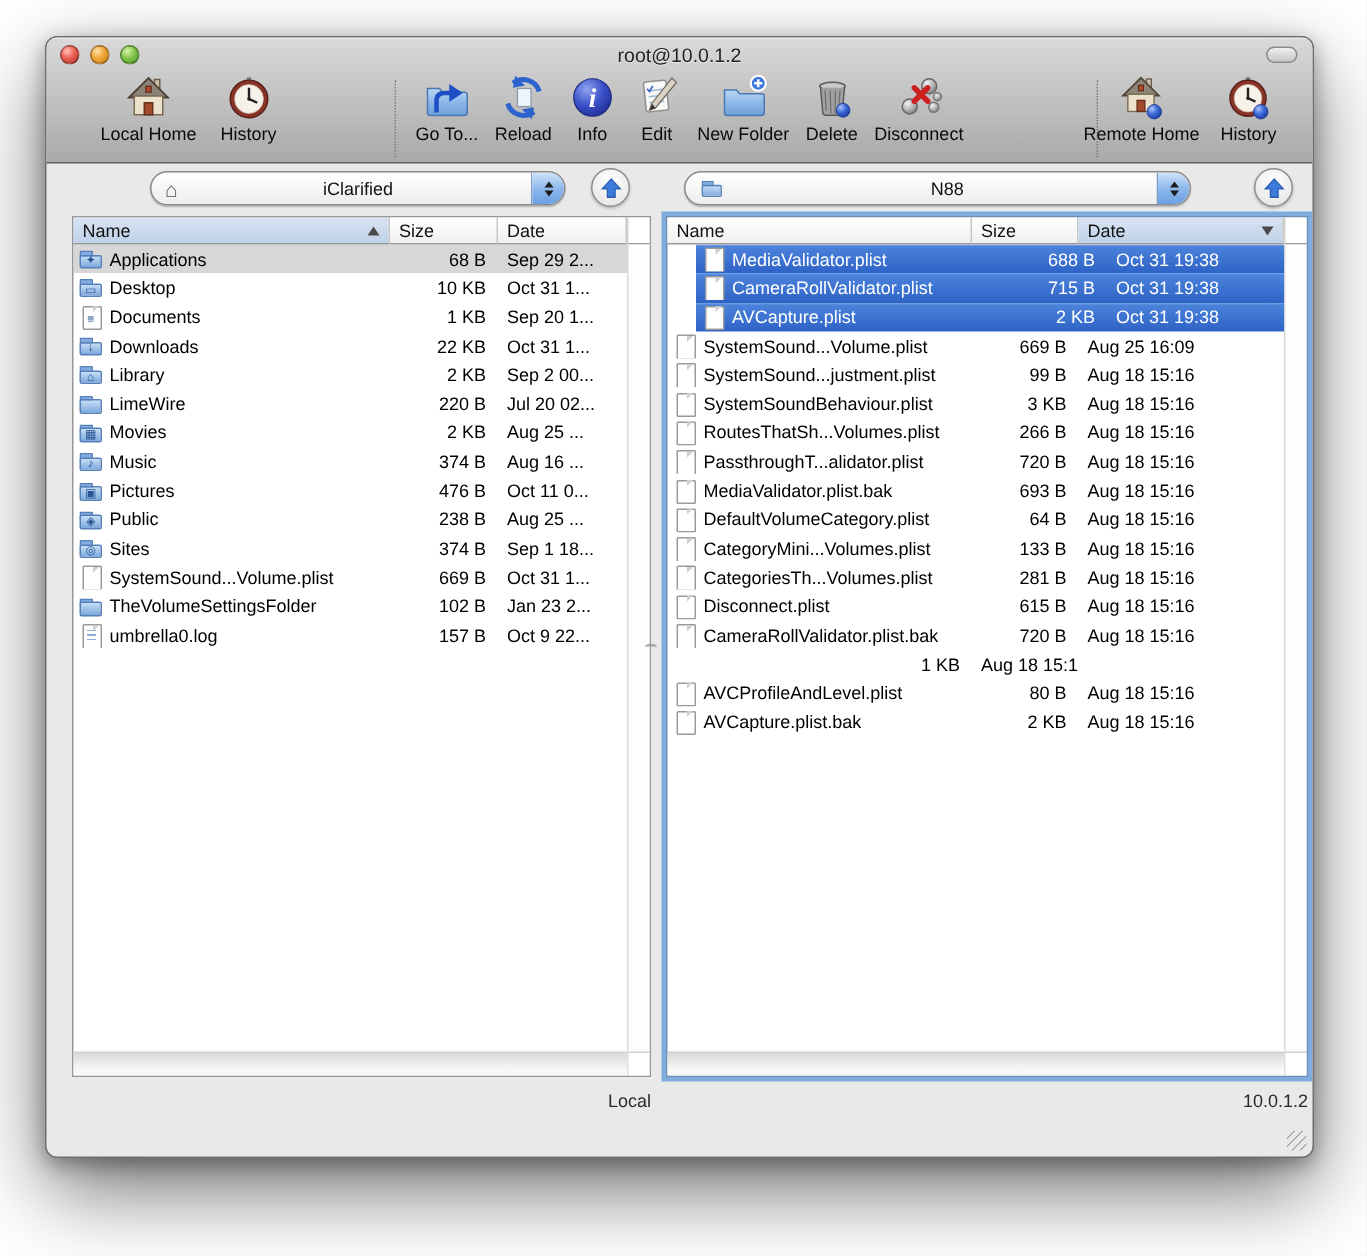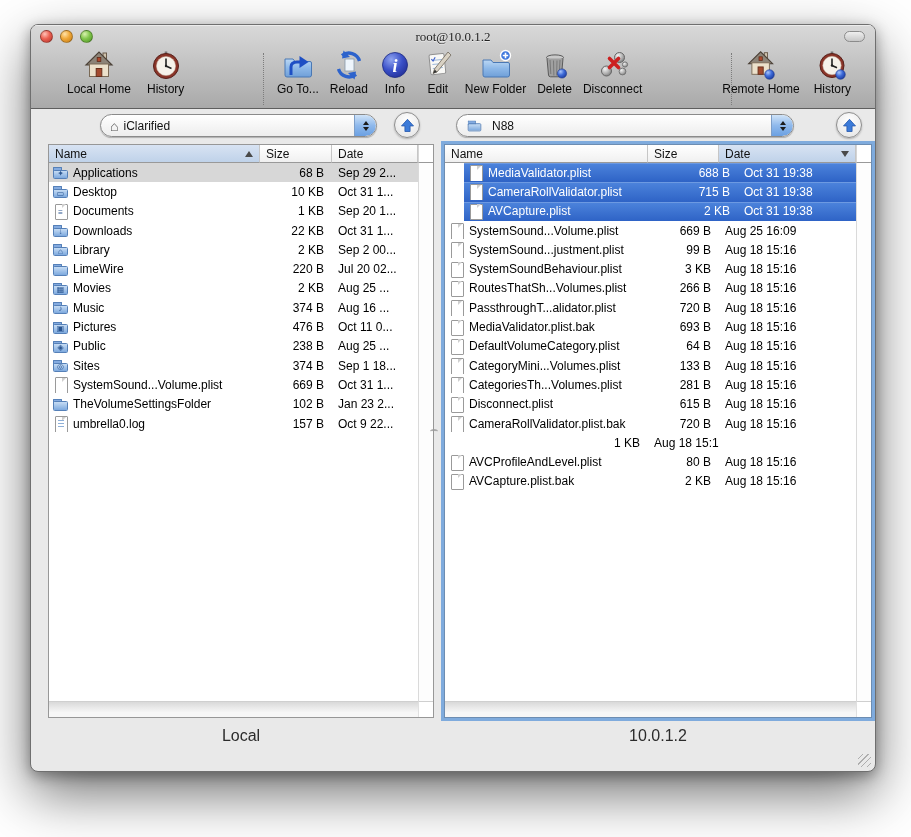--- a/index.html
+++ b/index.html
@@ -7,21 +7,21 @@
     font-family:"Liberation Sans","DejaVu Sans",sans-serif; }
 
   .window { position:absolute; left:30px; top:24px; width:846px; height:748px;
     border-radius:8px; background:#e9e9e9; border:1px solid #6f6f6f;
     box-shadow:0 22px 55px rgba(0,0,0,.55), 0 4px 14px rgba(0,0,0,.35); overflow:hidden; }
 
   
   .chrome { position:absolute; left:0; top:0; right:0; height:84px;
     background:linear-gradient(180deg,#d9d9d9 0%,#c6c6c6 40%,#a9a9a9 100%);
     border-bottom:1px solid #5e5e5e; box-shadow:inset 0 1px 0 #ececec; }
-  .titlebar { position:absolute; left:0; top:0; right:0; height:22px;font-family:Liberation Serif, serif; }
+  .titlebar { position:absolute; left:0; top:0; right:0; height:22px; }
   .title { position:absolute; left:0; right:0; top:4px; text-align:center;
     font-size:13px; color:#222; text-shadow:0 1px 0 rgba(255,255,255,.55); }
   .lights { position:absolute; left:9px; top:5px; display:flex; gap:7px; }
   .light { width:13px; height:13px; border-radius:50%; border:1px solid rgba(0,0,0,.3); }
   .light.red    { background:radial-gradient(circle at 35% 28%, #ffc2b8, #ec6152 45%, #b0322a); }
   .light.yellow { background:radial-gradient(circle at 35% 28%, #ffe2a8, #f0a839 45%, #c27a14); }
   .light.green  { background:radial-gradient(circle at 35% 28%, #d8f2ae, #82c64c 45%, #4c9224); }
   .pill { position:absolute; right:10px; top:6px; width:21px; height:11px; border-radius:6px;
     border:1px solid #8b8b8b; background:linear-gradient(180deg,#efefef,#c7c7c7); }
 
@@ -30,21 +30,21 @@
   .tb-item svg { width:32px; height:32px; display:block; }
   .tb-label { font-size:12px; color:#0a0a0a; white-space:nowrap; }
   .tb-divider { position:absolute; top:28px; height:52px; width:0;
     border-left:1px dotted #7c7c7c; }
 
   
   .popup { position:absolute; height:23px; display:flex; align-items:center;
     background:linear-gradient(180deg,#ffffff,#ededed); border:1px solid #8a8a8a;
     border-radius:12px; box-shadow:0 1px 1px rgba(0,0,0,.25); overflow:hidden; }
   .popup .ptxt { flex:1; font-size:12px; color:#111; padding-left:5px; white-space:nowrap;
-    overflow:hidden; }
+    overflow:hidden;text-align:center; }
   .popup .picon { margin-left:9px; }
   .home-glyph { font-size:14px; color:#555; line-height:1; }
   .stepper { width:22px; align-self:stretch; display:flex; flex-direction:column;
     align-items:center; justify-content:center; gap:2px;
     background:linear-gradient(180deg,#cfe3f8,#8fb9ec 50%,#6ba0e2);
     border-left:1px solid #7d9ec8; border-radius:0 11px 11px 0; }
   .tri-u { width:0; height:0; border-left:3.5px solid transparent; border-right:3.5px solid transparent; border-bottom:4.5px solid #1c1c1c; }
   .tri-d { width:0; height:0; border-left:3.5px solid transparent; border-right:3.5px solid transparent; border-top:4.5px solid #1c1c1c; }
   .upbtn { position:absolute; width:26px; height:26px; border-radius:50%;
     border:1px solid #8d8d8d; background:radial-gradient(circle at 50% 32%, #ffffff, #e2e2e2);
@@ -96,21 +96,21 @@
   .fglyph { position:absolute; left:50%; top:60%; transform:translate(-50%,-50%);
     font-size:8px; color:#2a5590; z-index:1; line-height:1; }
   .ficon.doc::before { content:''; position:absolute; left:2.5px; top:1px; width:11px; height:14.5px;
     background:#fff; border:1px solid #9a9a9a; border-radius:1px; }
   .ficon.doc::after { content:''; position:absolute; right:3px; top:1.5px; width:0; height:0;
     border-left:4px solid #cfcfcf; border-bottom:4px solid transparent; }
   .ficon .ln { position:absolute; left:5.5px; right:5.5px; top:5px; height:8px; z-index:1;
     background:repeating-linear-gradient(180deg,#8fb0d8 0 1px, transparent 1px 3px); }
 
   
-  .pane-label { position:absolute; top:702px; font-size:16px; color:#2b2b2b; text-align:center; }
+  .pane-label { position:absolute; top:702px; font-size:12px; color:#2b2b2b; text-align:right; }
   .pane-label.left { left:17px; width:386px; }
   .pane-label.right { left:413px; width:428px; }
   .resize-grip { position:absolute; right:4px; bottom:4px; width:13px; height:13px;
     background:repeating-linear-gradient(135deg, transparent 0 3px, #9f9f9f 3px 4px); opacity:.8; }
   .split-handle { position:absolute; left:399px; top:404px; width:8px; height:5px;
     border-top:2px solid #9a9a9a; border-radius:50% 50% 0 0; opacity:.8; }
 </style>
 </head>
 <body>
 

